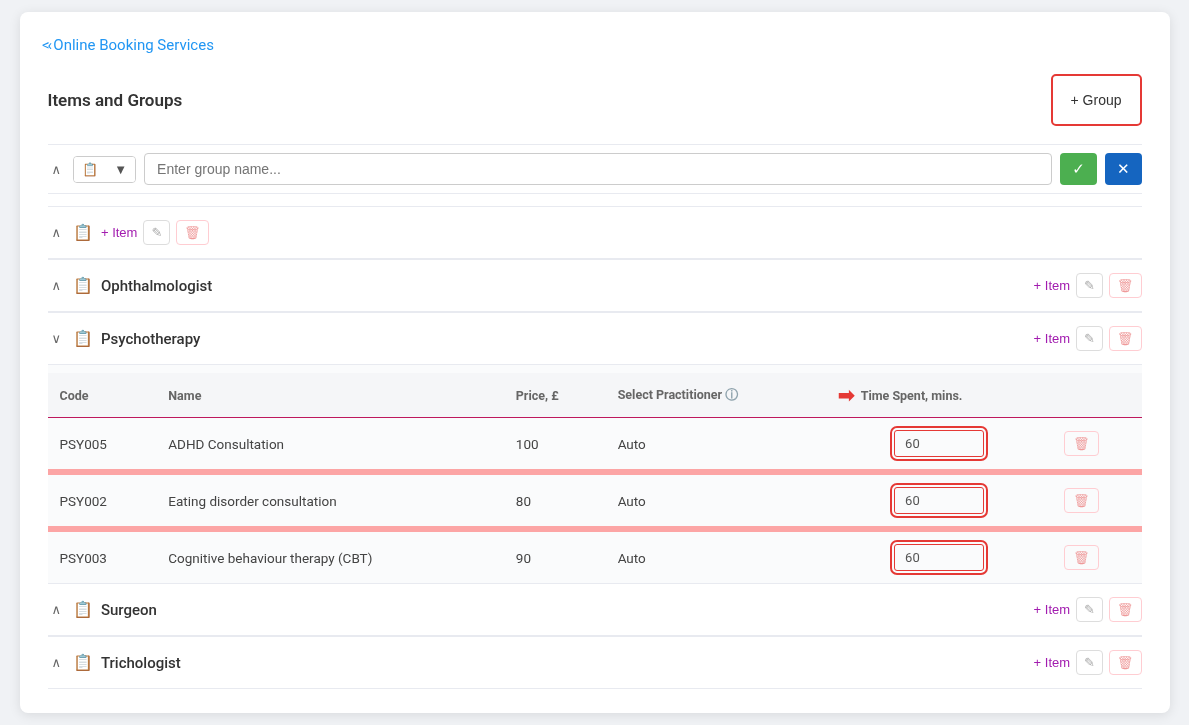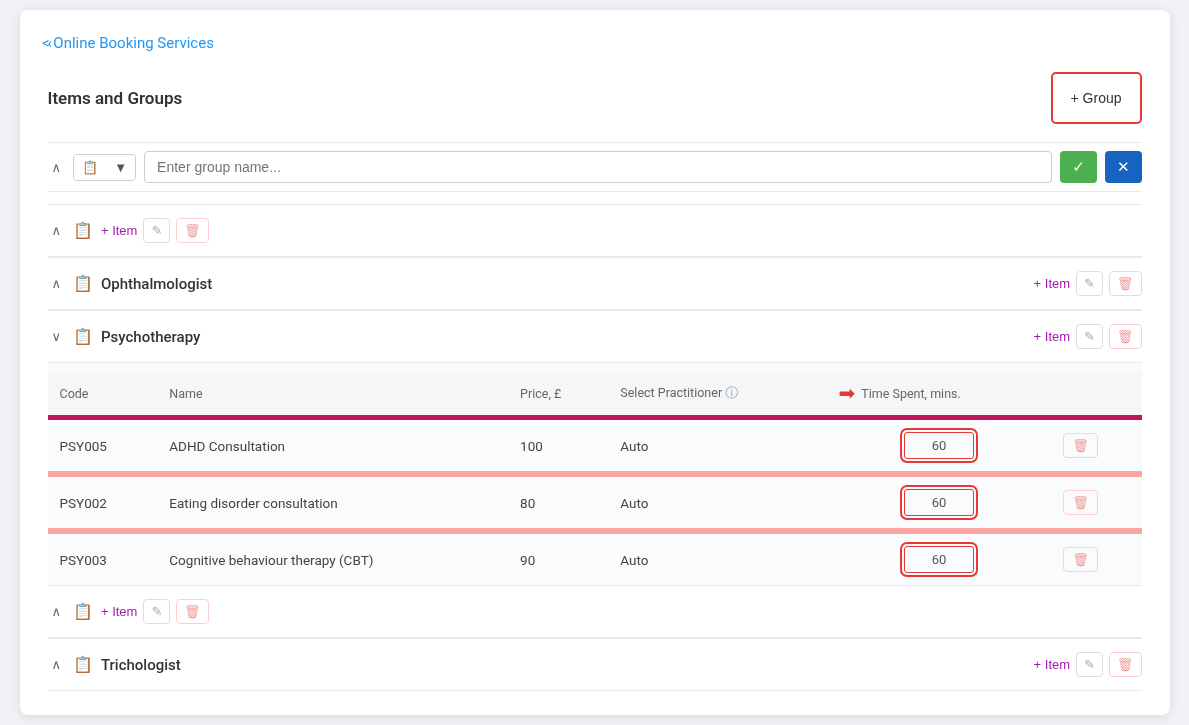--- a/index.html
+++ b/index.html
@@ -19,25 +19,25 @@
     .group-section { border-top: 1px solid #e8eaf0; }
     .group-header { display: flex; align-items: center; gap: 8px; padding: 13px 0; cursor: pointer; border-bottom: 1px solid #e8eaf0; }
     .group-header-label { font-size: 15px; font-weight: 500; color: #333; flex: 1; }
     .group-actions { display: flex; align-items: center; gap: 6px; }
     .add-item-btn { background: none; border: none; color: #a21caf; font-size: 13px; cursor: pointer; display: flex; align-items: center; gap: 3px; }
     .icon-action-btn { background: none; border: 1px solid #ddd; border-radius: 4px; padding: 4px 7px; cursor: pointer; color: #aaa; font-size: 13px; }
     .icon-action-btn.red { border-color: #ffcdd2; color: #ef9a9a; }
     .svc-icon { font-size: 16px; }
     .table-container { padding: 8px 0 0 0; background: #fafbfc; }
     .svc-table { width: 100%; border-collapse: collapse; }
-    .svc-table th { font-size: 12.5px; color: #666; font-weight: 400; padding: 10px 12px; text-align: left; background: #f5f6f8; border-bottom: 5px solid #be185d; }
+    .svc-table th { font-size: 12.5px; color: #666; font-weight: 700; padding: 10px 12px; text-align: left; background: #f5f6f8; border-bottom: 1px solid #be185d; }
     .svc-table td { font-size: 13.5px; color: #444; padding: 12px 12px; border-bottom: 6px solid #fca5a5; }
     .svc-table tr:last-child td { border-bottom: none; }
     .time-cell { text-align: center; }
-    .time-input-box { border: 1px solid #e53935; border-radius: 3px; padding: 5px 10px; text-align: center; width: 70px; display: inline-block; color: #555; font-size: 13px; }
+    .time-input-box { border: 1px solid #e53935; border-radius: 3px; padding: 5px 10px; text-align: left; width: 90px; display: inline-block; color: #555; font-size: 13px; }
     .del-btn { background: none; border: 1px solid #ffcdd2; border-radius: 4px; padding: 4px 8px; cursor: pointer; color: #ef9a9a; font-size: 13px; }
     .question-icon { font-size: 13px; color: #90a4ae; cursor: help; }
     .th-time-wrap { display: flex; align-items: center; gap: 6px; }
     .highlight-box { outline: 2px solid #e53935; outline-offset: 2px; }
     .add-group-btn-highlighted { background: #fff; border: 2.5px solid #e53935; color: #333; padding: 16px 18px; border-radius: 5px; font-size: 14px; cursor: pointer; display: flex; align-items: center; gap: 5px; font-weight: 500; }
   </style>
 </head>
 <body>
 
 <div class="page-container">
@@ -165,20 +165,21 @@
 
           </tbody>
         </table>
       </div>
     </div>
 
     <div class="group-section">
       <div class="group-header">
         <button class="chevron-btn">∧</button>
         <span class="svc-icon">📋</span>
+        <span class="group-header-label">Surgeon</span>
         <div class="group-actions">
           <button class="add-item-btn">+ Item</button>
           <button class="icon-action-btn">✎</button>
           <button class="icon-action-btn red">🗑</button>
         </div>
       </div>
     </div>
 
     <div class="group-section">
       <div class="group-header">

